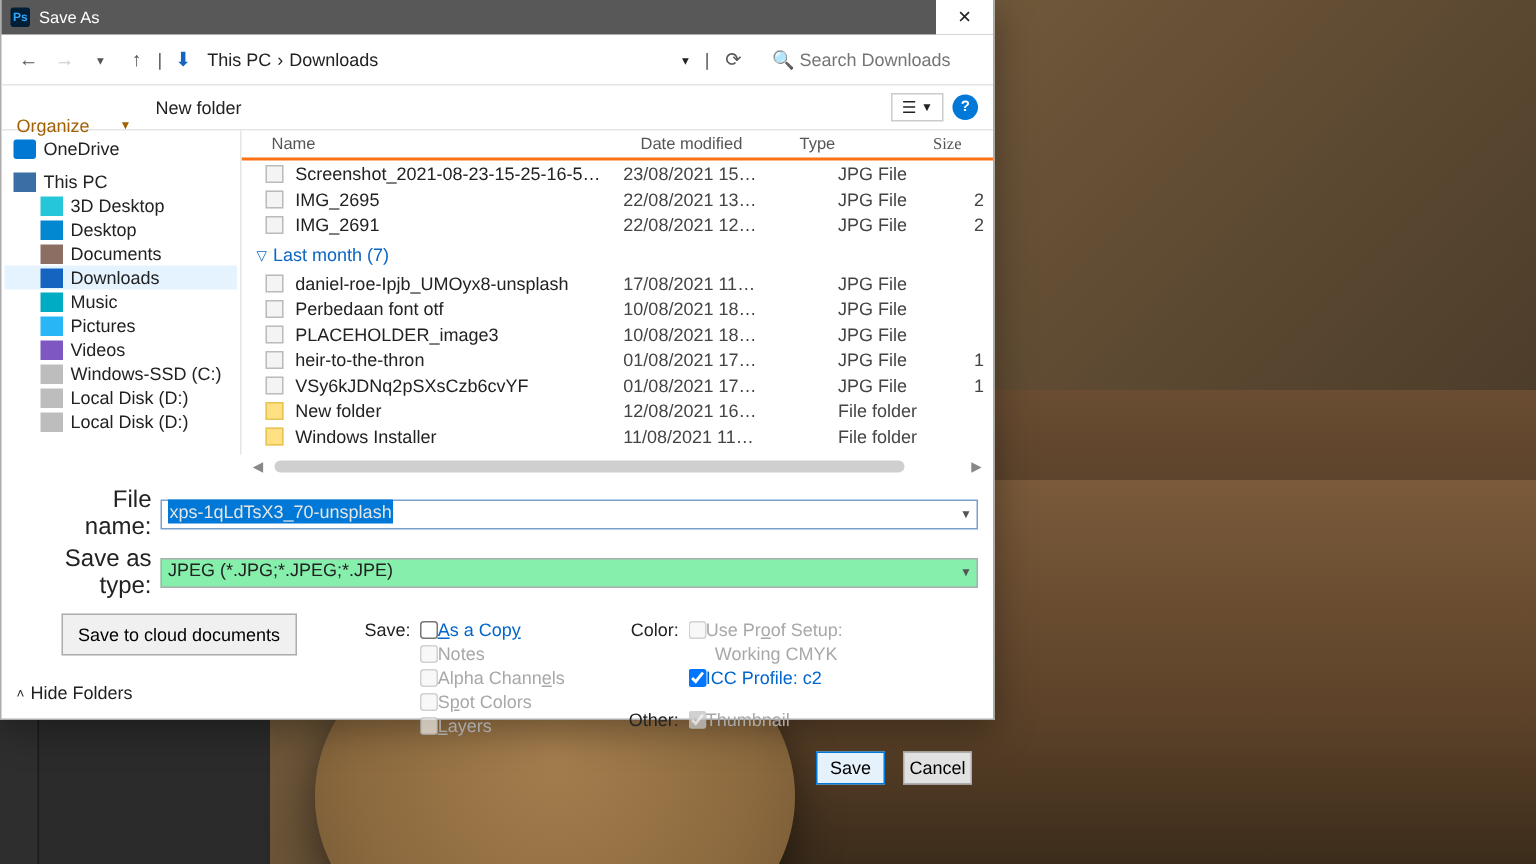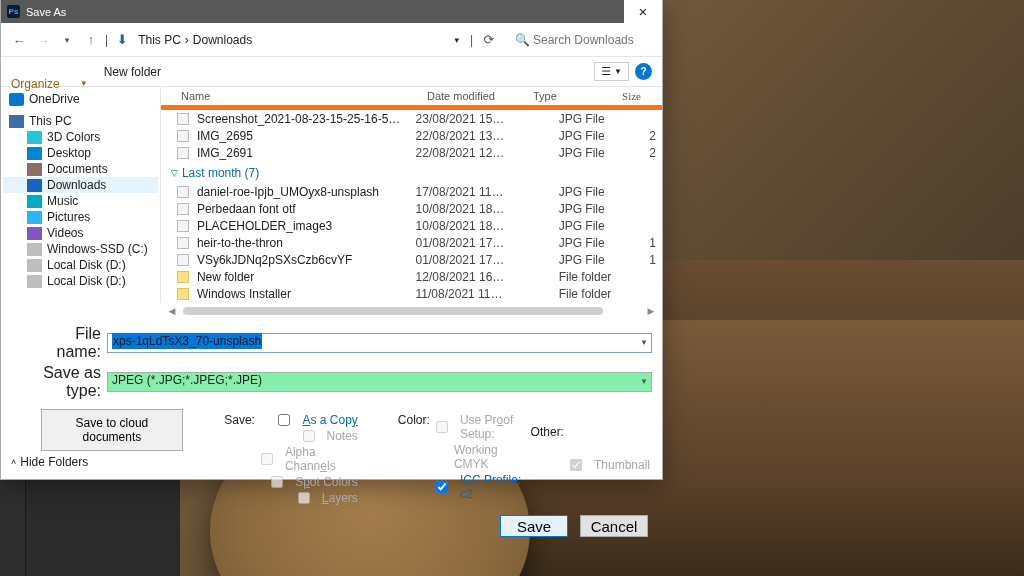--- a/index.html
+++ b/index.html
@@ -54,21 +54,21 @@
   .ticon.obj3d { background: #26c6da; }
   .ticon.desk { background: #0288d1; }
   .ticon.docs { background: #8d6e63; }
   .ticon.dl { background: #1565c0; }
   .ticon.music { background: #00acc1; }
   .ticon.pic { background: #29b6f6; }
   .ticon.vid { background: #7e57c2; }
   .ticon.disk { background: #bdbdbd; }
 
   .files { flex: 1; overflow: hidden; position:relative; }
-  .col-h { display:flex; font-size: 11px; color:#555; border-bottom: 5px solid #f97316; }
+  .col-h { display:flex; font-size: 11px; color:#555; border-bottom: 2px solid #f97316; }
   .col-h span { padding: 3px 6px; }
   .chk { width: 14px; }
   .c-name { width: 246px; }
   .c-date { width: 106px; }
   .c-type { width: 76px; }
   .c-size { width: 44px; text-align:right;font-family:Liberation Serif, serif; }
   .file-list { font-size: 12px; }
   .frow { display:flex; padding: 0 0; align-items:center; height: 17px; }
   .frow span { padding: 0 6px; white-space:nowrap; overflow:hidden; text-overflow:ellipsis; }
   .fchk { width: 14px; }
@@ -83,36 +83,36 @@
   .sb-left, .sb-right { width:14px; height:14px; color:#888; font-size:9px; display:inline-flex; align-items:center; justify-content:center; }
   .hscroll { height: 15px; display:flex; align-items:center; padding: 0 4px; }
   .hthumb { height: 8px; background:#cfcfcf; flex: 0 0 420px; margin-left: 4px; border-radius: 4px; }
   .hspacer { flex:1; }
 
   .form { padding: 4px 10px 0 36px; }
   .frow2 { display:flex; align-items:center; margin: 3px 0; gap: 6px; }
   .flabel { width: 64px; text-align:right; font-size: 16px; }
   .finput { flex:1; border: 1px solid #7a9fcc; background:#fff; height: 20px; padding: 0 4px; font-size: 12px; position:relative; }
   .finput.sel-text { border-color:#7a9fcc; }
-  .finput .selected { background:#0078d7; color:#0f172a; padding: 1px 1px; }
+  .finput .selected { background:#0078d7; color:#e5e5e5; padding: 1px 1px; }
   .finput .dd { position:absolute; right:3px; top:4px; font-size:8px; color:#555; }
   .fsave { flex:1; border: 1px solid #adadad; height: 20px; background:#86efac; padding: 0 4px; font-size:12px; position:relative; }
   .fsave .dd { position:absolute; right:3px; top:4px; font-size:8px; color:#555; }
 
   .opts { display:flex; padding: 4px 12px 2px 40px; gap: 40px; font-size: 12px; }
   .opts .col { display:flex; flex-direction:column; gap: 2px; }
-  .opts label { display:flex; align-items:center; gap:12px; color:#414141;justify-content:flex-end; }
+  .opts label { display:flex; align-items:center; gap:0; color:#414141; }
   .opts label.disabled { color:#a8a8a8; }
   .opts input[type=checkbox] { width:12px; height:12px; }
   .opts .hdr { text-align:right; width: 36px; }
   .cloudbtn { border:1px solid #adadad; background:#f0f0f0; padding: 6px 10px; font-size:12px; cursor:pointer; }
   .cloudwrap { display:flex; align-items:flex-start; padding-left:40px; }
 
   .footer { display:flex; justify-content:flex-end; align-items:center; padding: 8px 14px 0 14px; gap: 12px; }
-  .btn { border:1px solid #adadad; background:#e1e1e1; width: 68px; height: 22px; font-size:15px; cursor:pointer; }
+  .btn { border:1px solid #adadad; background:#e1e1e1; width: 46px; height: 22px; font-size:12px; cursor:pointer; }
   .btn.primary { border:1px solid #0078d7; background:#e5f1fb; }
 
   .hide-folders { position:absolute; left: 10px; bottom: 10px; font-size:12px; display:flex; align-items:center; gap:4px; cursor:pointer; }
   .hide-folders .caret { font-size: 9px; }
 
   .u { text-decoration: underline; }
 </style>
 </head>
 <body>
 
@@ -185,21 +185,21 @@
             <span class="ticon onedrive"></span>
             <span>OneDrive</span>
           </div>
           <div style="height: 6px;"></div>
           <div class="tree-item">
             <span class="ticon thispc"></span>
             <span>This PC</span>
           </div>
           <div class="tree-item indent">
             <span class="ticon obj3d"></span>
-            <span>3D Colors</span>
+            <span>3D Desktop</span>
           </div>
           <div class="tree-item indent">
             <span class="ticon desk"></span>
             <span>Desktop</span>
           </div>
           <div class="tree-item indent">
             <span class="ticon docs"></span>
             <span>Documents</span>
           </div>
           <div class="tree-item indent sel">
@@ -377,21 +377,21 @@
             <label class="disabled">
                 <input type="checkbox" disabled="" style="">
                 <span>S<span class="u">p</span>ot Colors</span>
               </label>
             <label class="disabled">
                 <input type="checkbox" disabled="" style="">
                 <span><span class="u">L</span>ayers</span>
               </label>
           </div>
         </div>
-        <div style="display:flex; flex-direction:row; gap:2px;">
+        <div style="display:flex; flex-direction:column; gap:2px;">
           <div style="display:flex; gap:6px;">
             <span class="hdr">Color:</span>
             <div class="col">
               <label class="disabled">
                   <input type="checkbox" disabled="" style="">
                   <span>Use Pr<span class="u">o</span>of Setup:</span>
                 </label>
               <span class="disabled" style="color:#a8a8a8; padding-left:18px;">Working CMYK</span>
               <label>
                   <input type="checkbox" checked="" style="">

